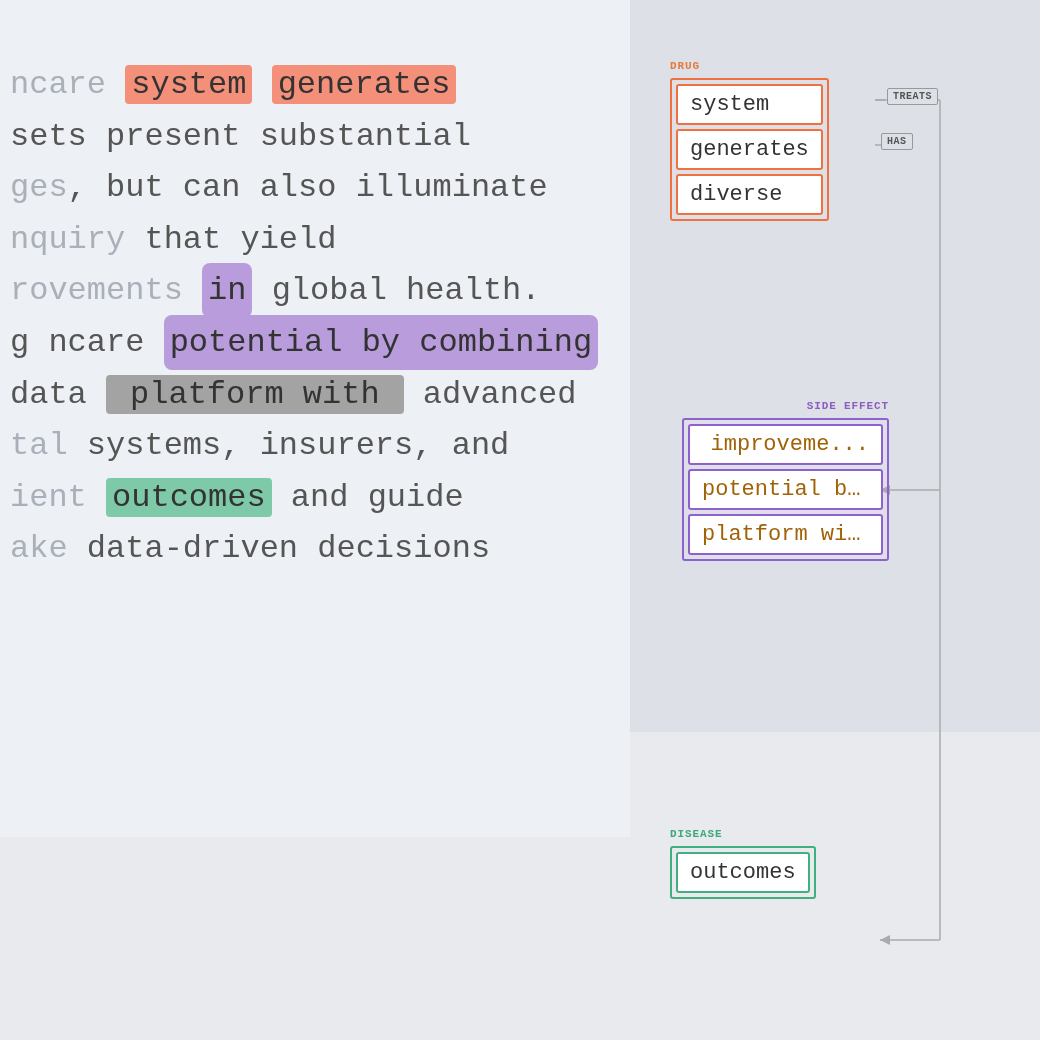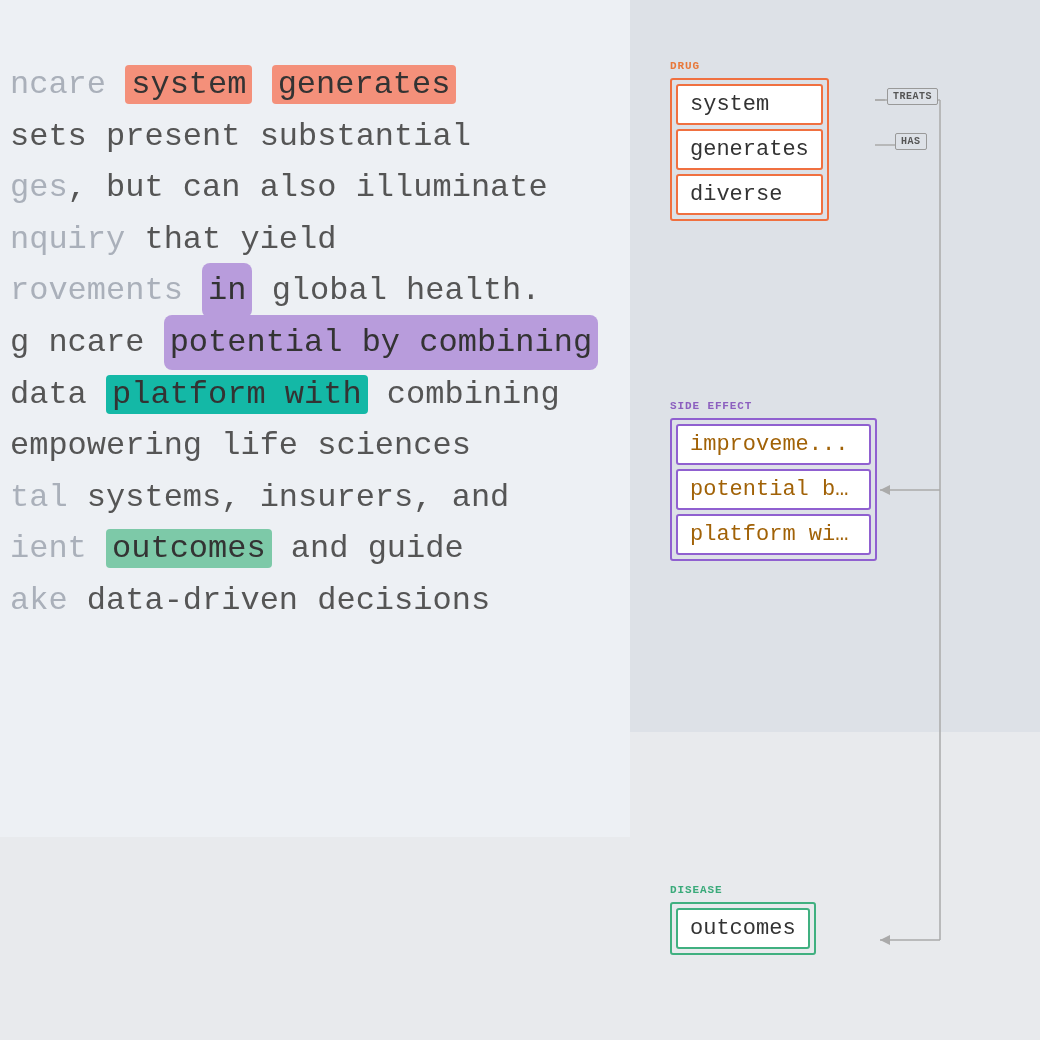--- a/index.html
+++ b/index.html
@@ -48,24 +48,24 @@
       border-radius: 4px;
       padding: 1px 6px;
     }
     .highlight-purple {
       background: #b89cdc;
       color: #333;
       border-radius: 8px;
       padding: 9px 6px;
     }
     .highlight-purple-light {
-      background: #14b8a6;
-      color: #333;
-      border-radius: 4px;
-      padding: 1px 6px;
+      background: #a3a3a3;
+      color: #333;
+      border-radius: 4px;
+      padding: 1px 24px;
     }
     .highlight-green {
       background: #7dc9a8;
       color: #333;
       border-radius: 4px;
       padding: 1px 6px;
     }
 
     
     .right-panel {
@@ -159,24 +159,21 @@
   <div class="text-line">
     <span class="faded">nquiry </span><span>that yield</span>
   </div>
   <div class="text-line">
     <span class="faded">rovements </span><span class="highlight-purple">in</span><span> global health.</span>
   </div>
   <div class="text-line">
     <span>g ncare </span><span class="highlight-purple">potential by combining</span>
   </div>
   <div class="text-line">
-    <span> data </span><span class="highlight-purple-light">platform with</span><span> combining</span>
-  </div>
-  <div class="text-line">
-    <span>  empowering life sciences</span>
+    <span> data </span><span class="highlight-purple-light">platform with</span><span> advanced</span>
   </div>
   <div class="text-line">
     <span class="faded">tal </span><span>systems, insurers, and</span>
   </div>
   <div class="text-line">
     <span class="faded">ient </span><span class="highlight-green">outcomes</span><span> and guide</span>
   </div>
   <div class="text-line">
     <span class="faded">ake </span><span>data-driven decisions</span>
   </div>
@@ -205,31 +202,31 @@
     <div class="entity-label orange">DRUG</div>
     <div class="entity-box-container orange">
       <div class="entity-item orange">system</div>
       <div class="entity-item orange">generates</div>
       <div class="entity-item orange">diverse</div>
     </div>
   </div>
 
   <div class="relation-label" style="top: 88px; left: 257px;">TREATS</div>
 
-  <div class="relation-label" style="top: 133px; left: 265px;">HAS</div>
-
-  <div class="entity-group" style="top: 400px; left: 40px;">
+  <div class="relation-label" style="top: 133px; left: 251px;">HAS</div>
+
+  <div class="entity-group" style="top: 400px; left: 52px; text-align: right;">
     <div class="entity-label purple">SIDE EFFECT</div>
     <div class="entity-box-container purple">
       <div class="entity-item purple">improveme...</div>
       <div class="entity-item purple">potential by...</div>
       <div class="entity-item purple">platform wi...</div>
     </div>
   </div>
 
-  <div class="entity-group" style="top: 884px; left: 40px;">
+  <div class="entity-group" style="top: 828px; left: 40px;">
     <div class="entity-label green">DISEASE</div>
     <div class="entity-box-container green">
       <div class="entity-item green">outcomes</div>
     </div>
   </div>
 
 </div>
 
 </body></html>

